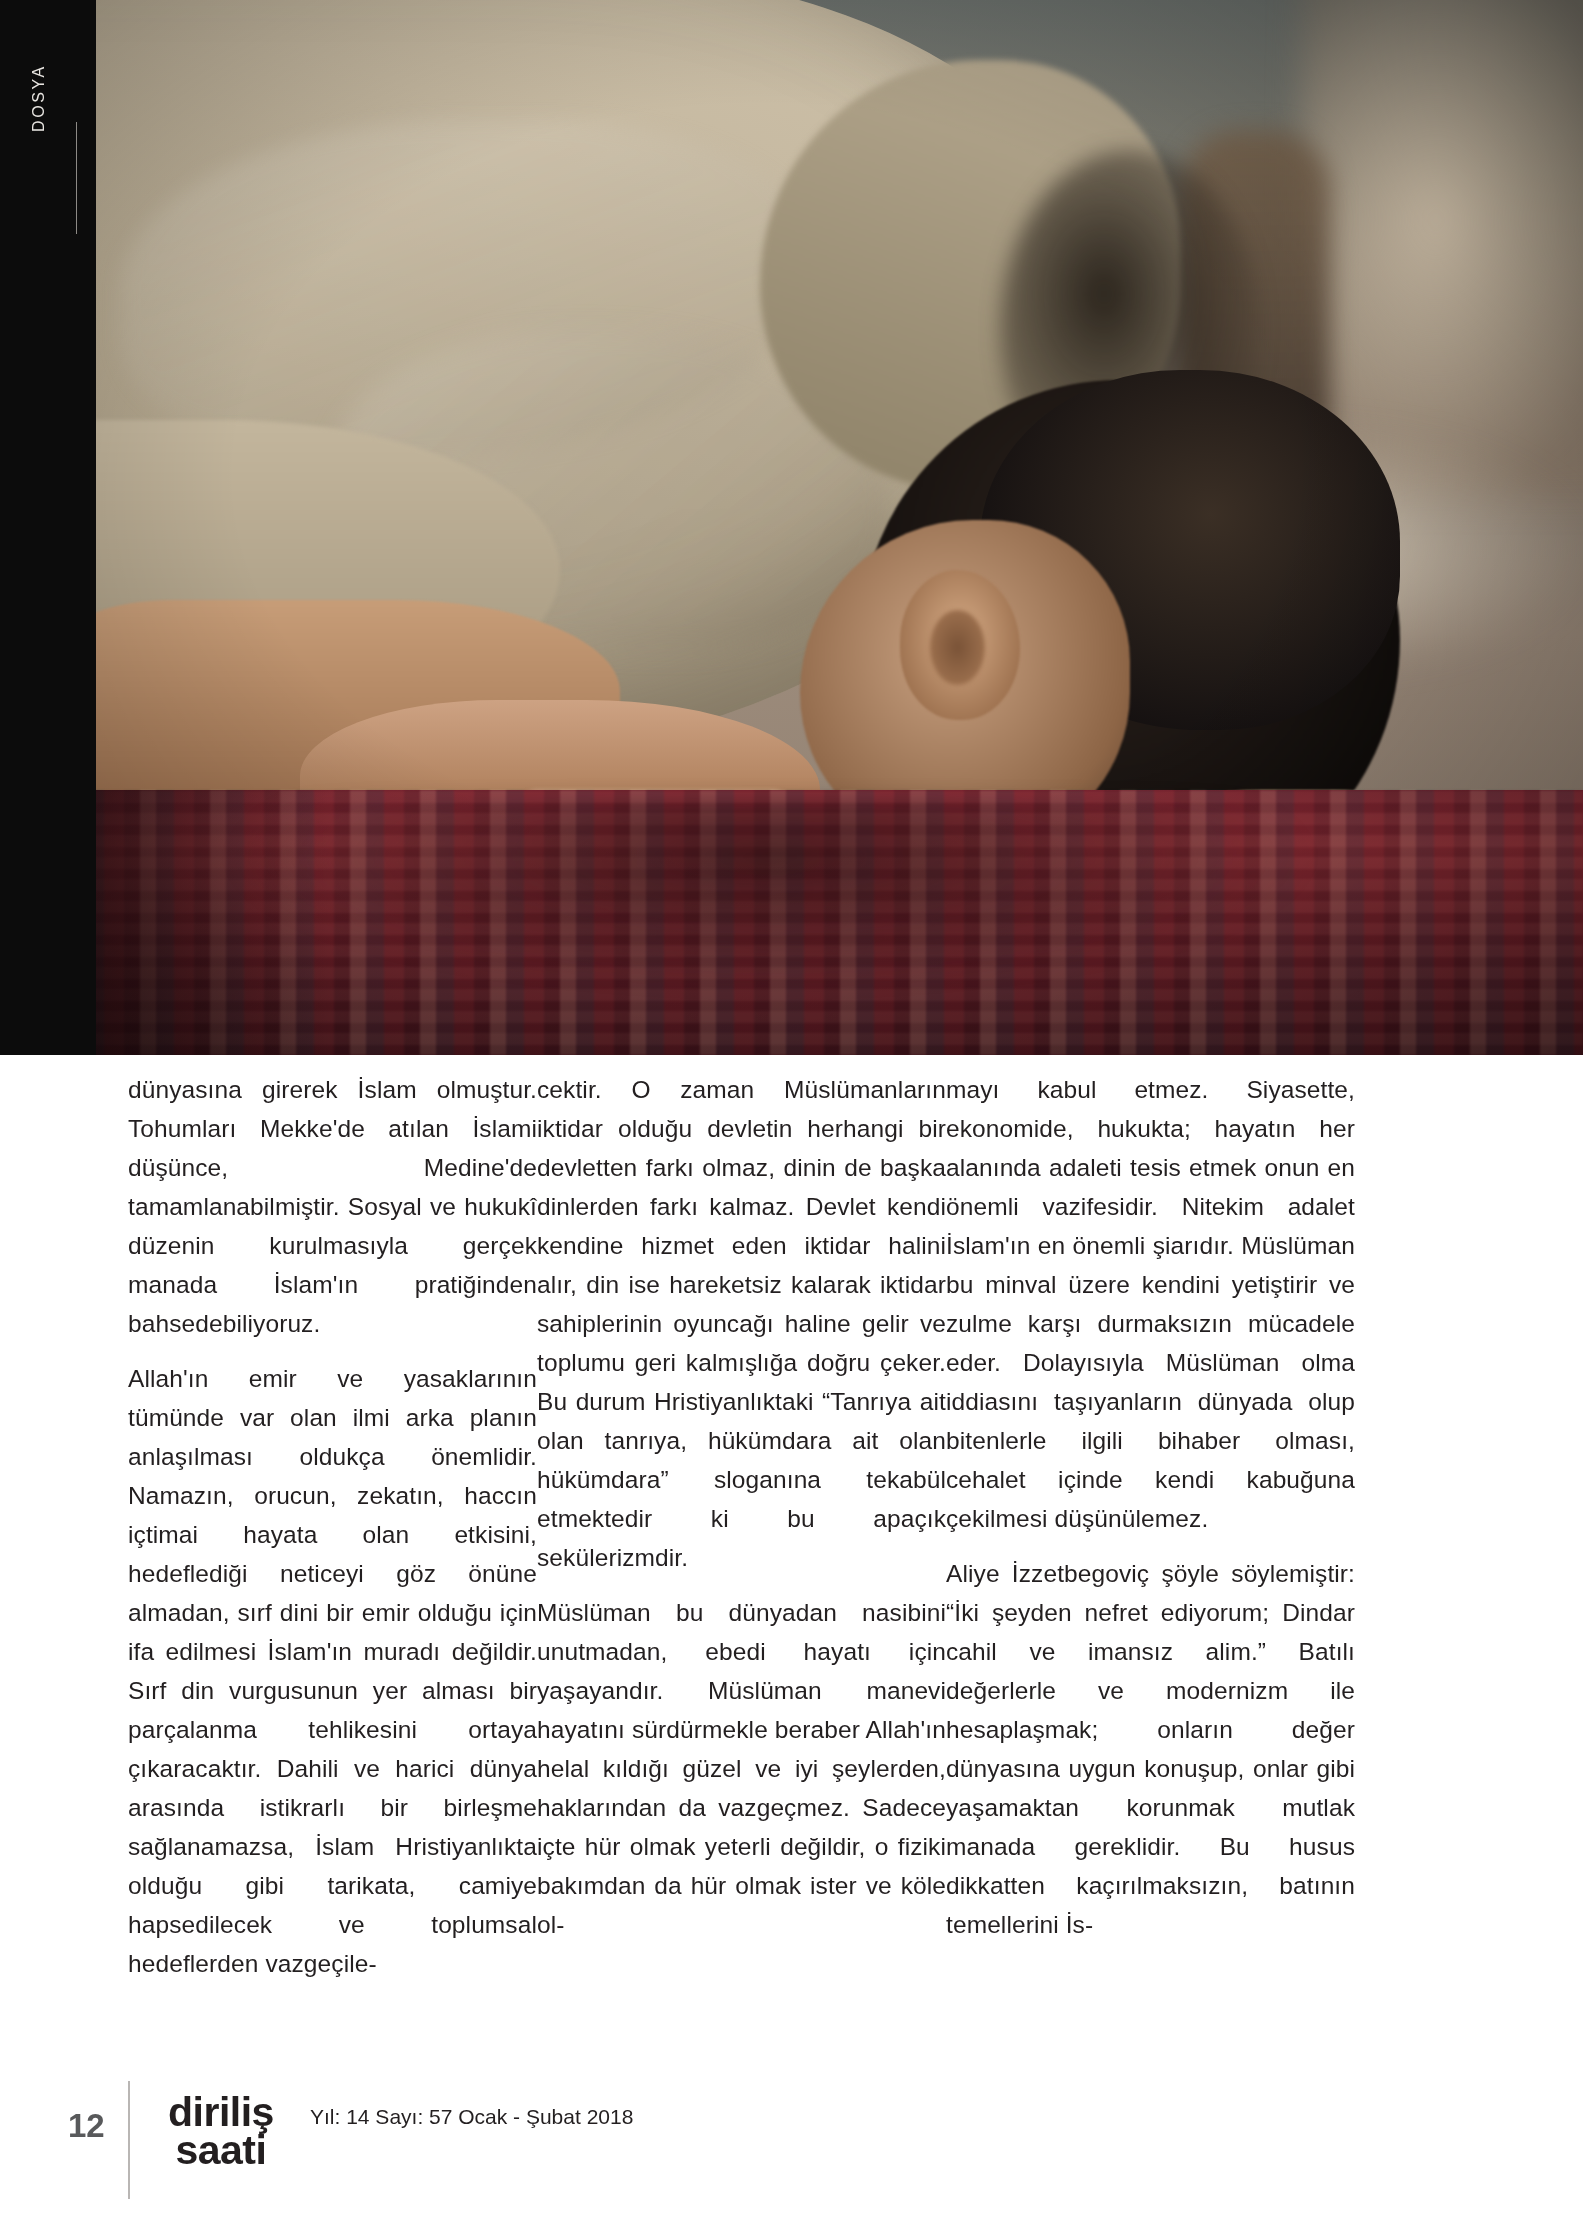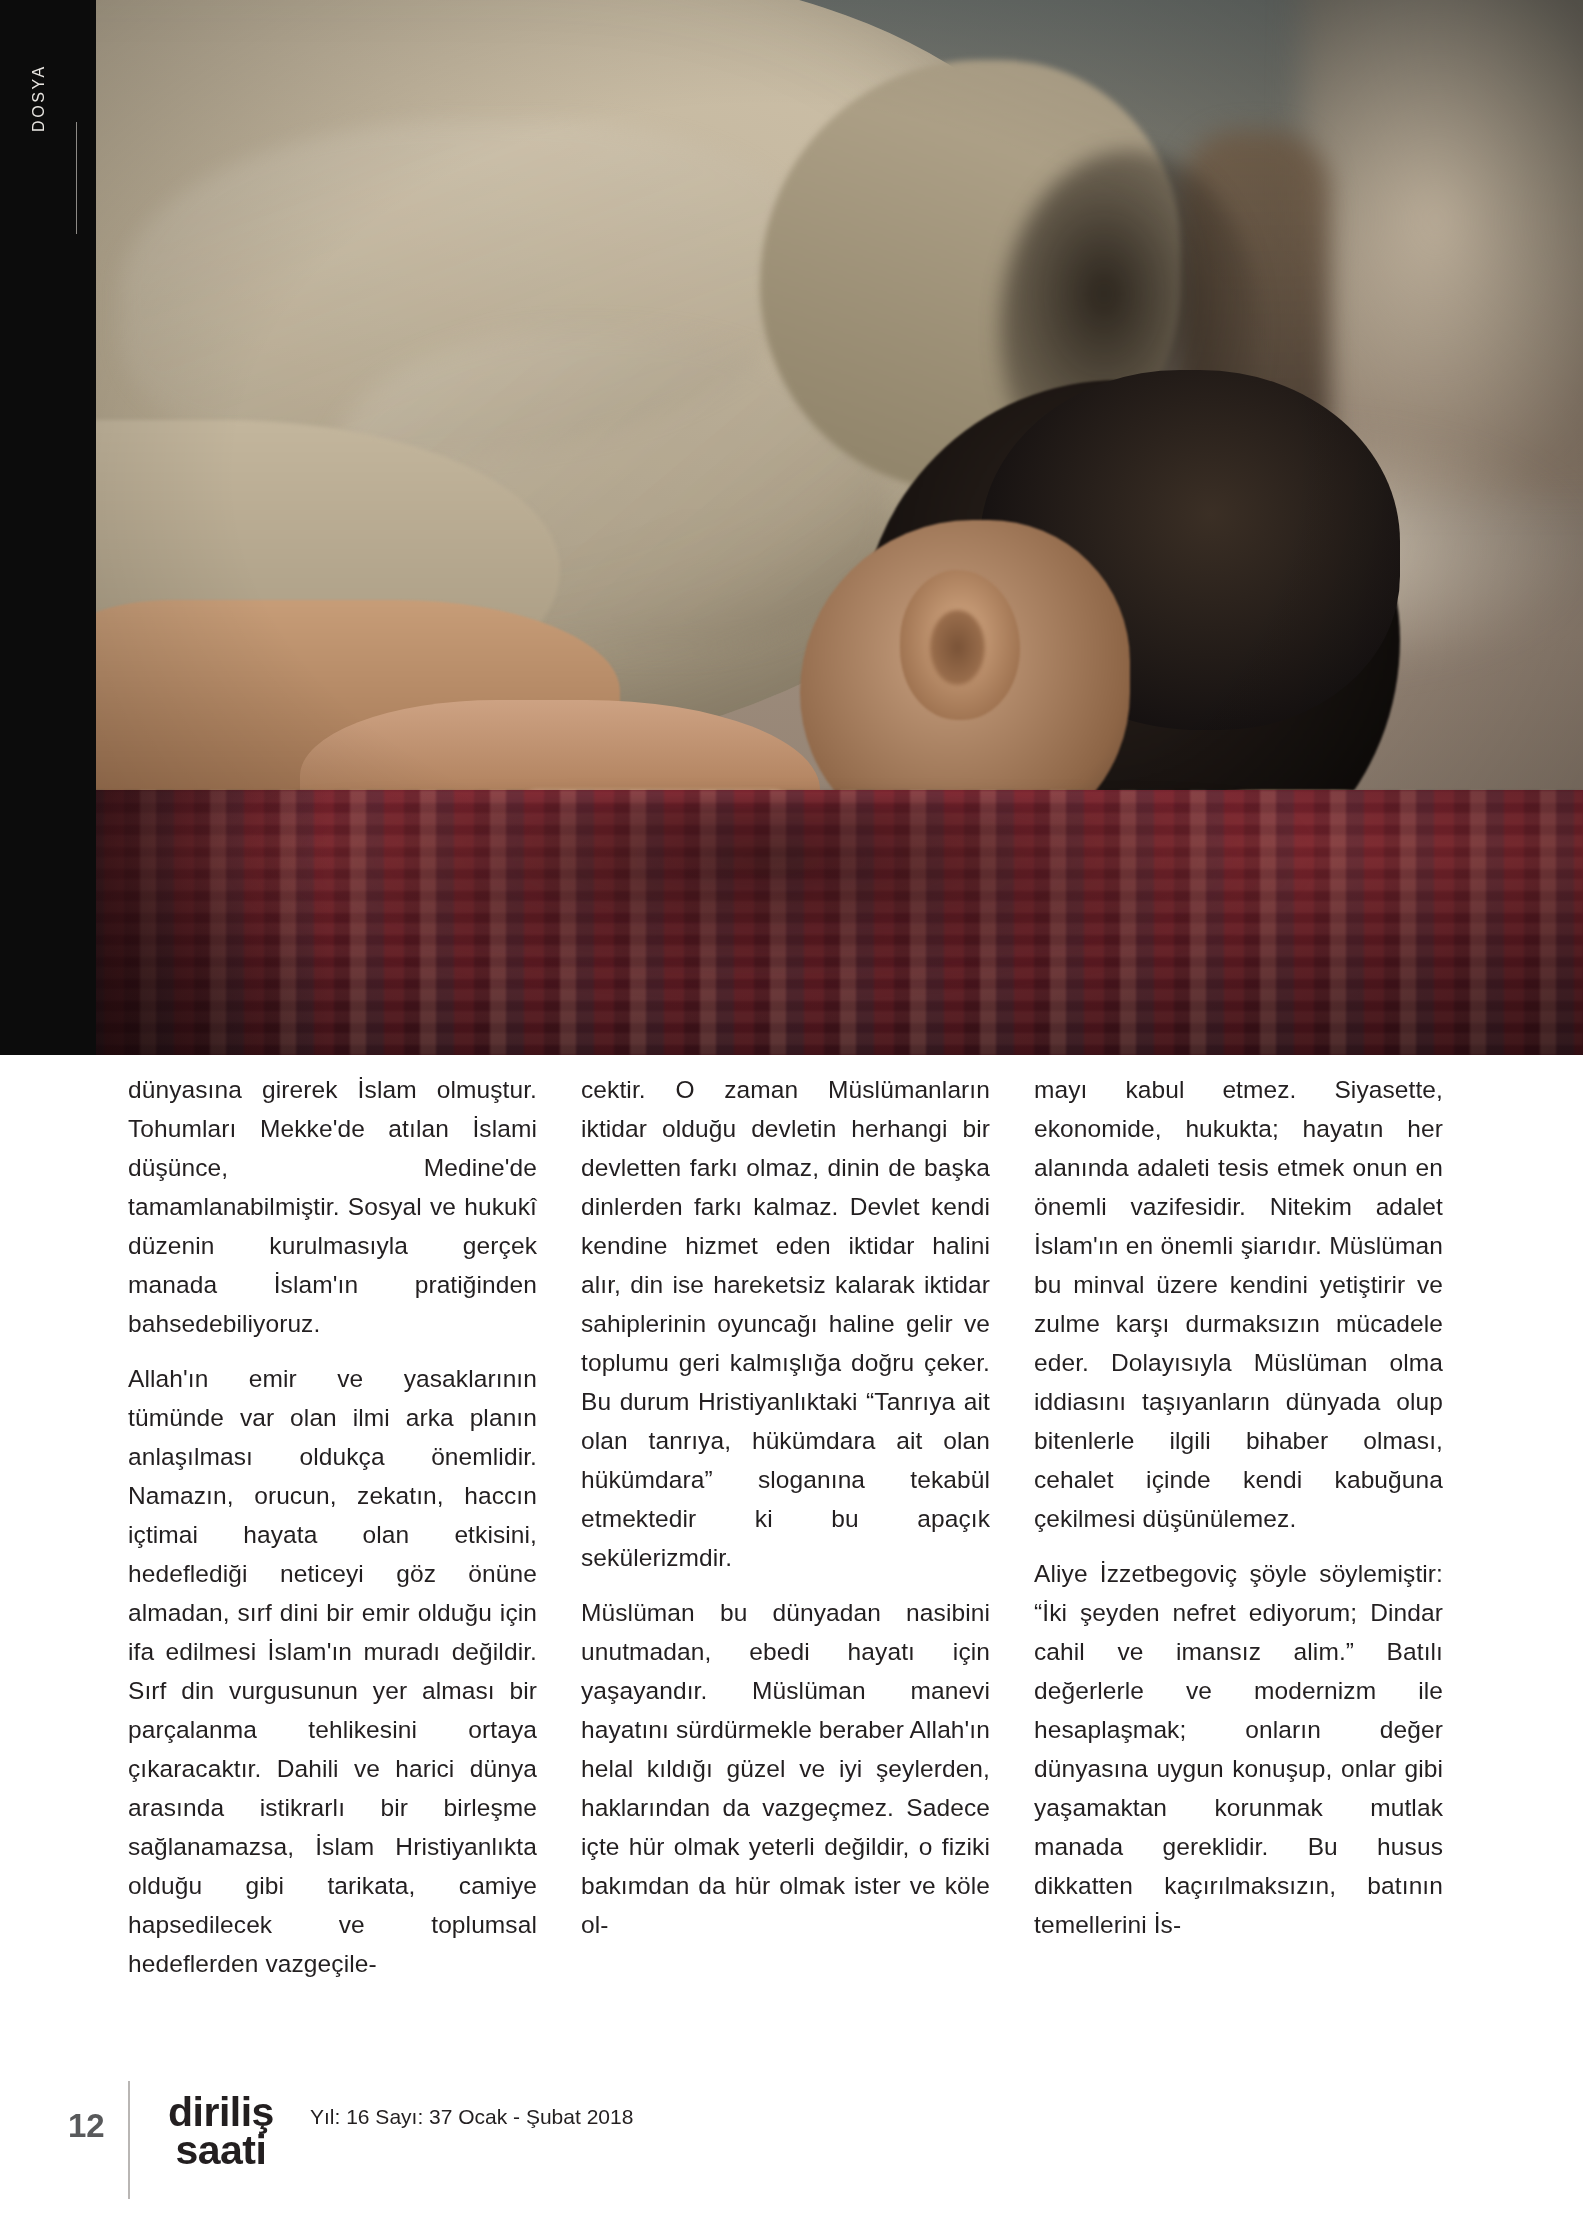--- a/index.html
+++ b/index.html
@@ -265,21 +265,20 @@
     width: 1583px;
     height: 1158px;
     background: #ffffff;
   }
   .columns {
     position: absolute;
     left: 128px;
     top: 15px;
     width: 1315px;
     display: flex;
-    gap: 44px;
   }
   .col {
     width: 409px;
   }
   .col p {
     margin: 0 0 16px 0;
     font-size: 24.5px;
     line-height: 39px;
     text-align: justify;
     text-justify: inter-word;
@@ -402,16 +401,16 @@
     </div>
   </div>
 
   <div class="footer">
     <div class="page-num">12</div>
     <div class="footer-rule"></div>
     <div class="logo">
       <span class="l1">diriliş</span>
       <span class="l2">saati</span>
     </div>
-    <div class="issue">Yıl: 16 Sayı: 37 Ocak - Şubat 2018</div>
+    <div class="issue">Yıl: 14 Sayı: 57 Ocak - Şubat 2018</div>
   </div>
 
 </div>
 
 </body></html>

